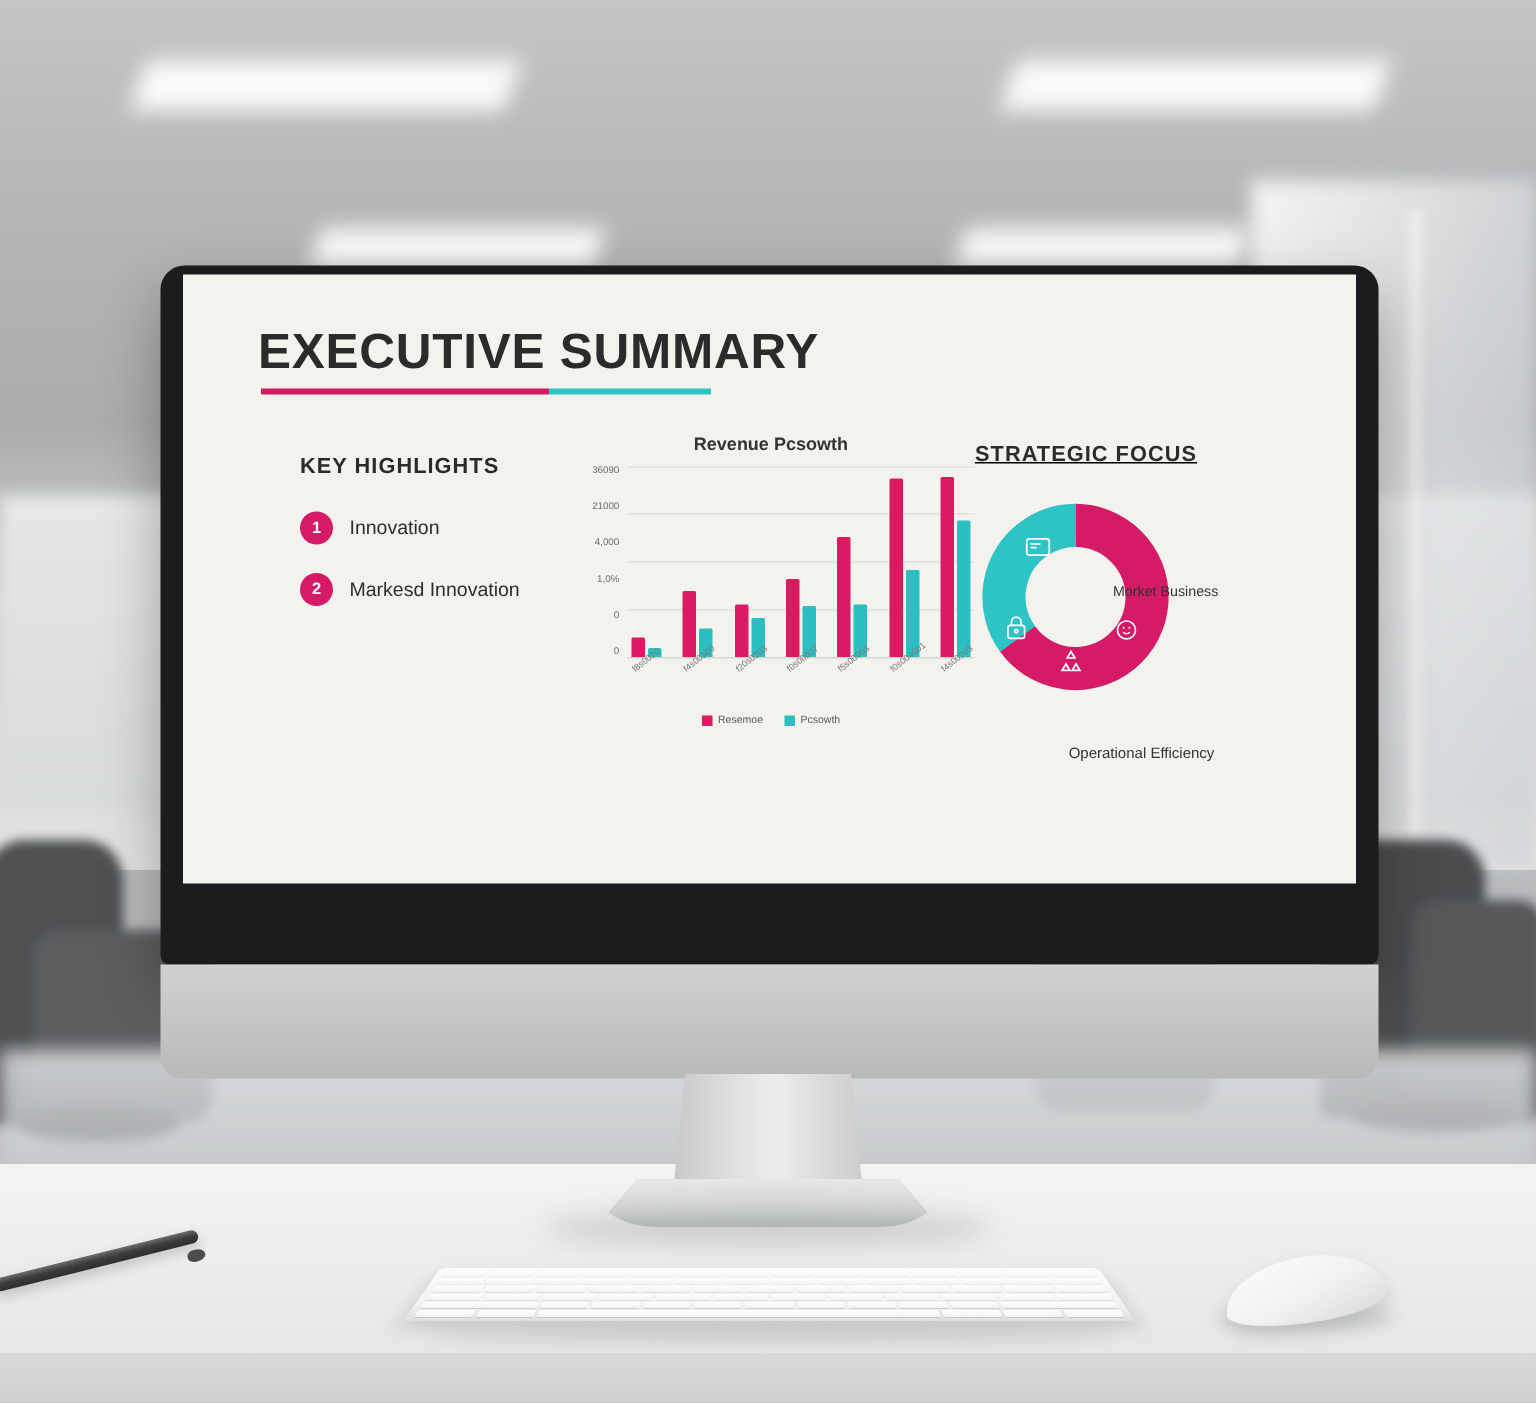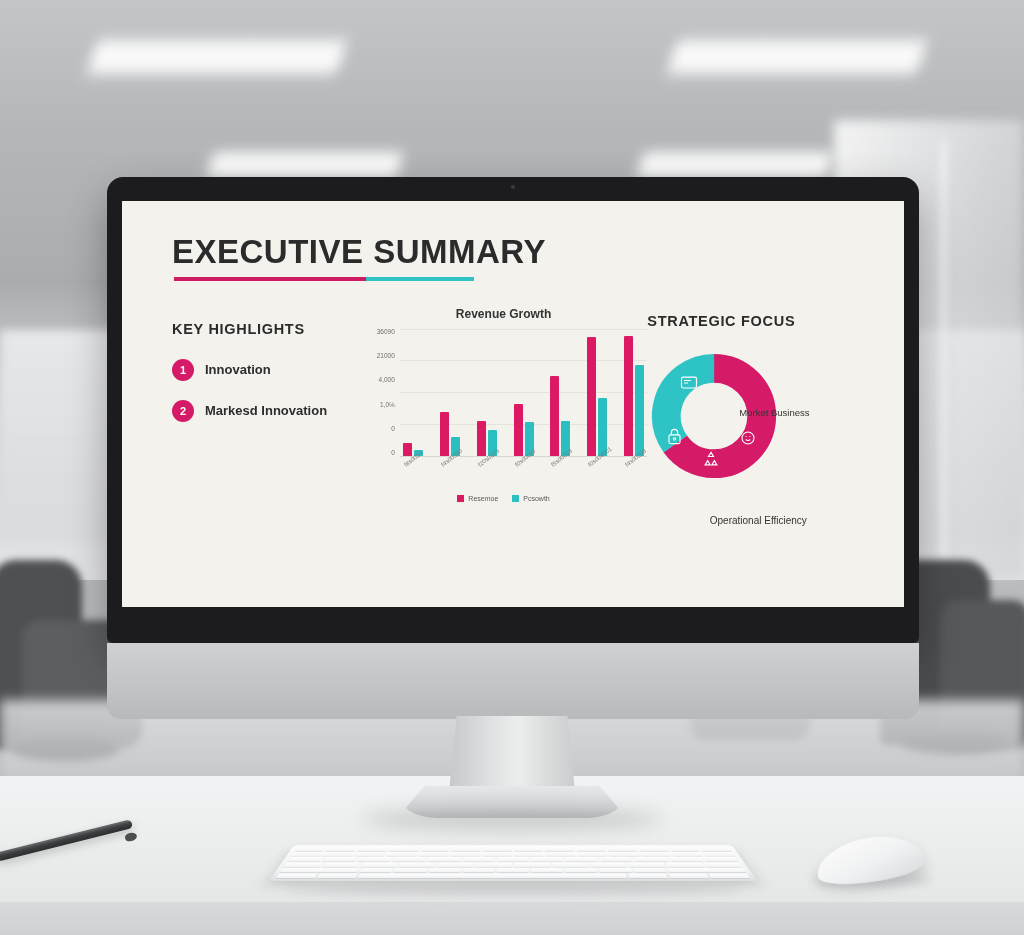--- a/index.html
+++ b/index.html
@@ -77,21 +77,21 @@
   .bezel {
     position: absolute; inset: 0; background: #1c1c1e;
     border-radius: 16px 16px 6px 6px;
     box-shadow: 0 18px 40px rgba(0,0,0,.30);
   }
   .cam {
     position: absolute; left: 50%; top: 8px; width: 4px; height: 4px;
     margin-left: -2px; border-radius: 50%; background: #3a3a3c;
   }
   .screen {
-    position: absolute; left: 15px; top: 24px; width: 782px; height: 406px;
+    position: absolute; left: 15px; top: 6px; width: 782px; height: 406px;
     background: #f3f2ed; overflow: hidden;
   }
   .chin {
     position: absolute; left: 107px; top: 643px; width: 812px; height: 76px;
     background: linear-gradient(180deg,#cfd1d3 0%,#c2c4c6 55%,#b7b9bb 100%);
     border-radius: 0 0 14px 14px;
   }
   .stand-neck {
     position: absolute; left: 50%; top: 716px; margin-left: -63px;
     width: 126px; height: 76px;
@@ -116,35 +116,35 @@
   .slide-title {
     font-size: 33px; font-weight: bold; letter-spacing: .5px;
     color: #2b2b2b; line-height: 1.05;
   }
   .rule { display: flex; width: 300px; height: 4px; margin: 7px 0 9px 2px; }
   .rule .r-pink { flex: 1 1 64%; background: #cf1b62; }
   .rule .r-teal { flex: 1 1 36%; background: #2ec4c6; }
   .slide-sub { font-size: 13.5px; color: #4d4d4d; letter-spacing: .1px; }
 
   .columns { display: flex; margin-top: 26px; align-items: flex-start; }
-  .col-left  { width: 196px; padding-top: 14px; }
+  .col-left  { width: 196px; padding-top: 14px; margin-left: 28px; }
   .col-mid   { width: 300px; }
-  .col-right { width: 222px; padding-top: 6px; }
+  .col-right { width: 222px; padding-top: 6px; text-decoration: underline; }
 
   .section-head {
     font-size: 14.5px; font-weight: bold; color: #2b2b2b;
     letter-spacing: .7px; margin-bottom: 22px;
   }
   .highlight { display: flex; align-items: center; margin-bottom: 19px; }
   .hl-badge {
     width: 22px; height: 22px; border-radius: 50%;
     background: #d51b67; color: #fff; font-size: 11px; font-weight: bold;
     display: flex; align-items: center; justify-content: center; flex: 0 0 auto;
   }
-  .hl-label { margin-left: 11px; font-size: 13px; font-weight: bold; color: #2d2d2d; }
+  .hl-label { margin-left: 11px; font-size: 13px; font-weight: normal; color: #2d2d2d; }
 
   
   .chart-title {
     font-size: 12px; font-weight: bold; color: #333; text-align: center;
     margin-bottom: 8px;
   }
   .plot-wrap { display: flex; }
   .y-axis {
     width: 40px; height: 128px; display: flex; flex-direction: column;
     justify-content: space-between; align-items: flex-end; padding-right: 5px;
@@ -286,21 +286,21 @@
               <div class="hl-label">Innovation</div>
             </div>
 
             <div class="highlight">
               <div class="hl-badge">2</div>
               <div class="hl-label">Markesd Innovation</div>
             </div>
           </div>
 
           <div class="col-mid">
-            <div class="chart-title">Revenue Growth</div>
+            <div class="chart-title">Revenue Pcsowth</div>
 
             <div class="plot-wrap">
               <div class="y-axis" id="y-axis">
                   <div class="y-tick">36090</div>
                   <div class="y-tick">21000</div>
                   <div class="y-tick">4,000</div>
                   <div class="y-tick">1,0℅</div>
                   <div class="y-tick">0</div>
                   <div class="y-tick">0</div>
                 </div>

